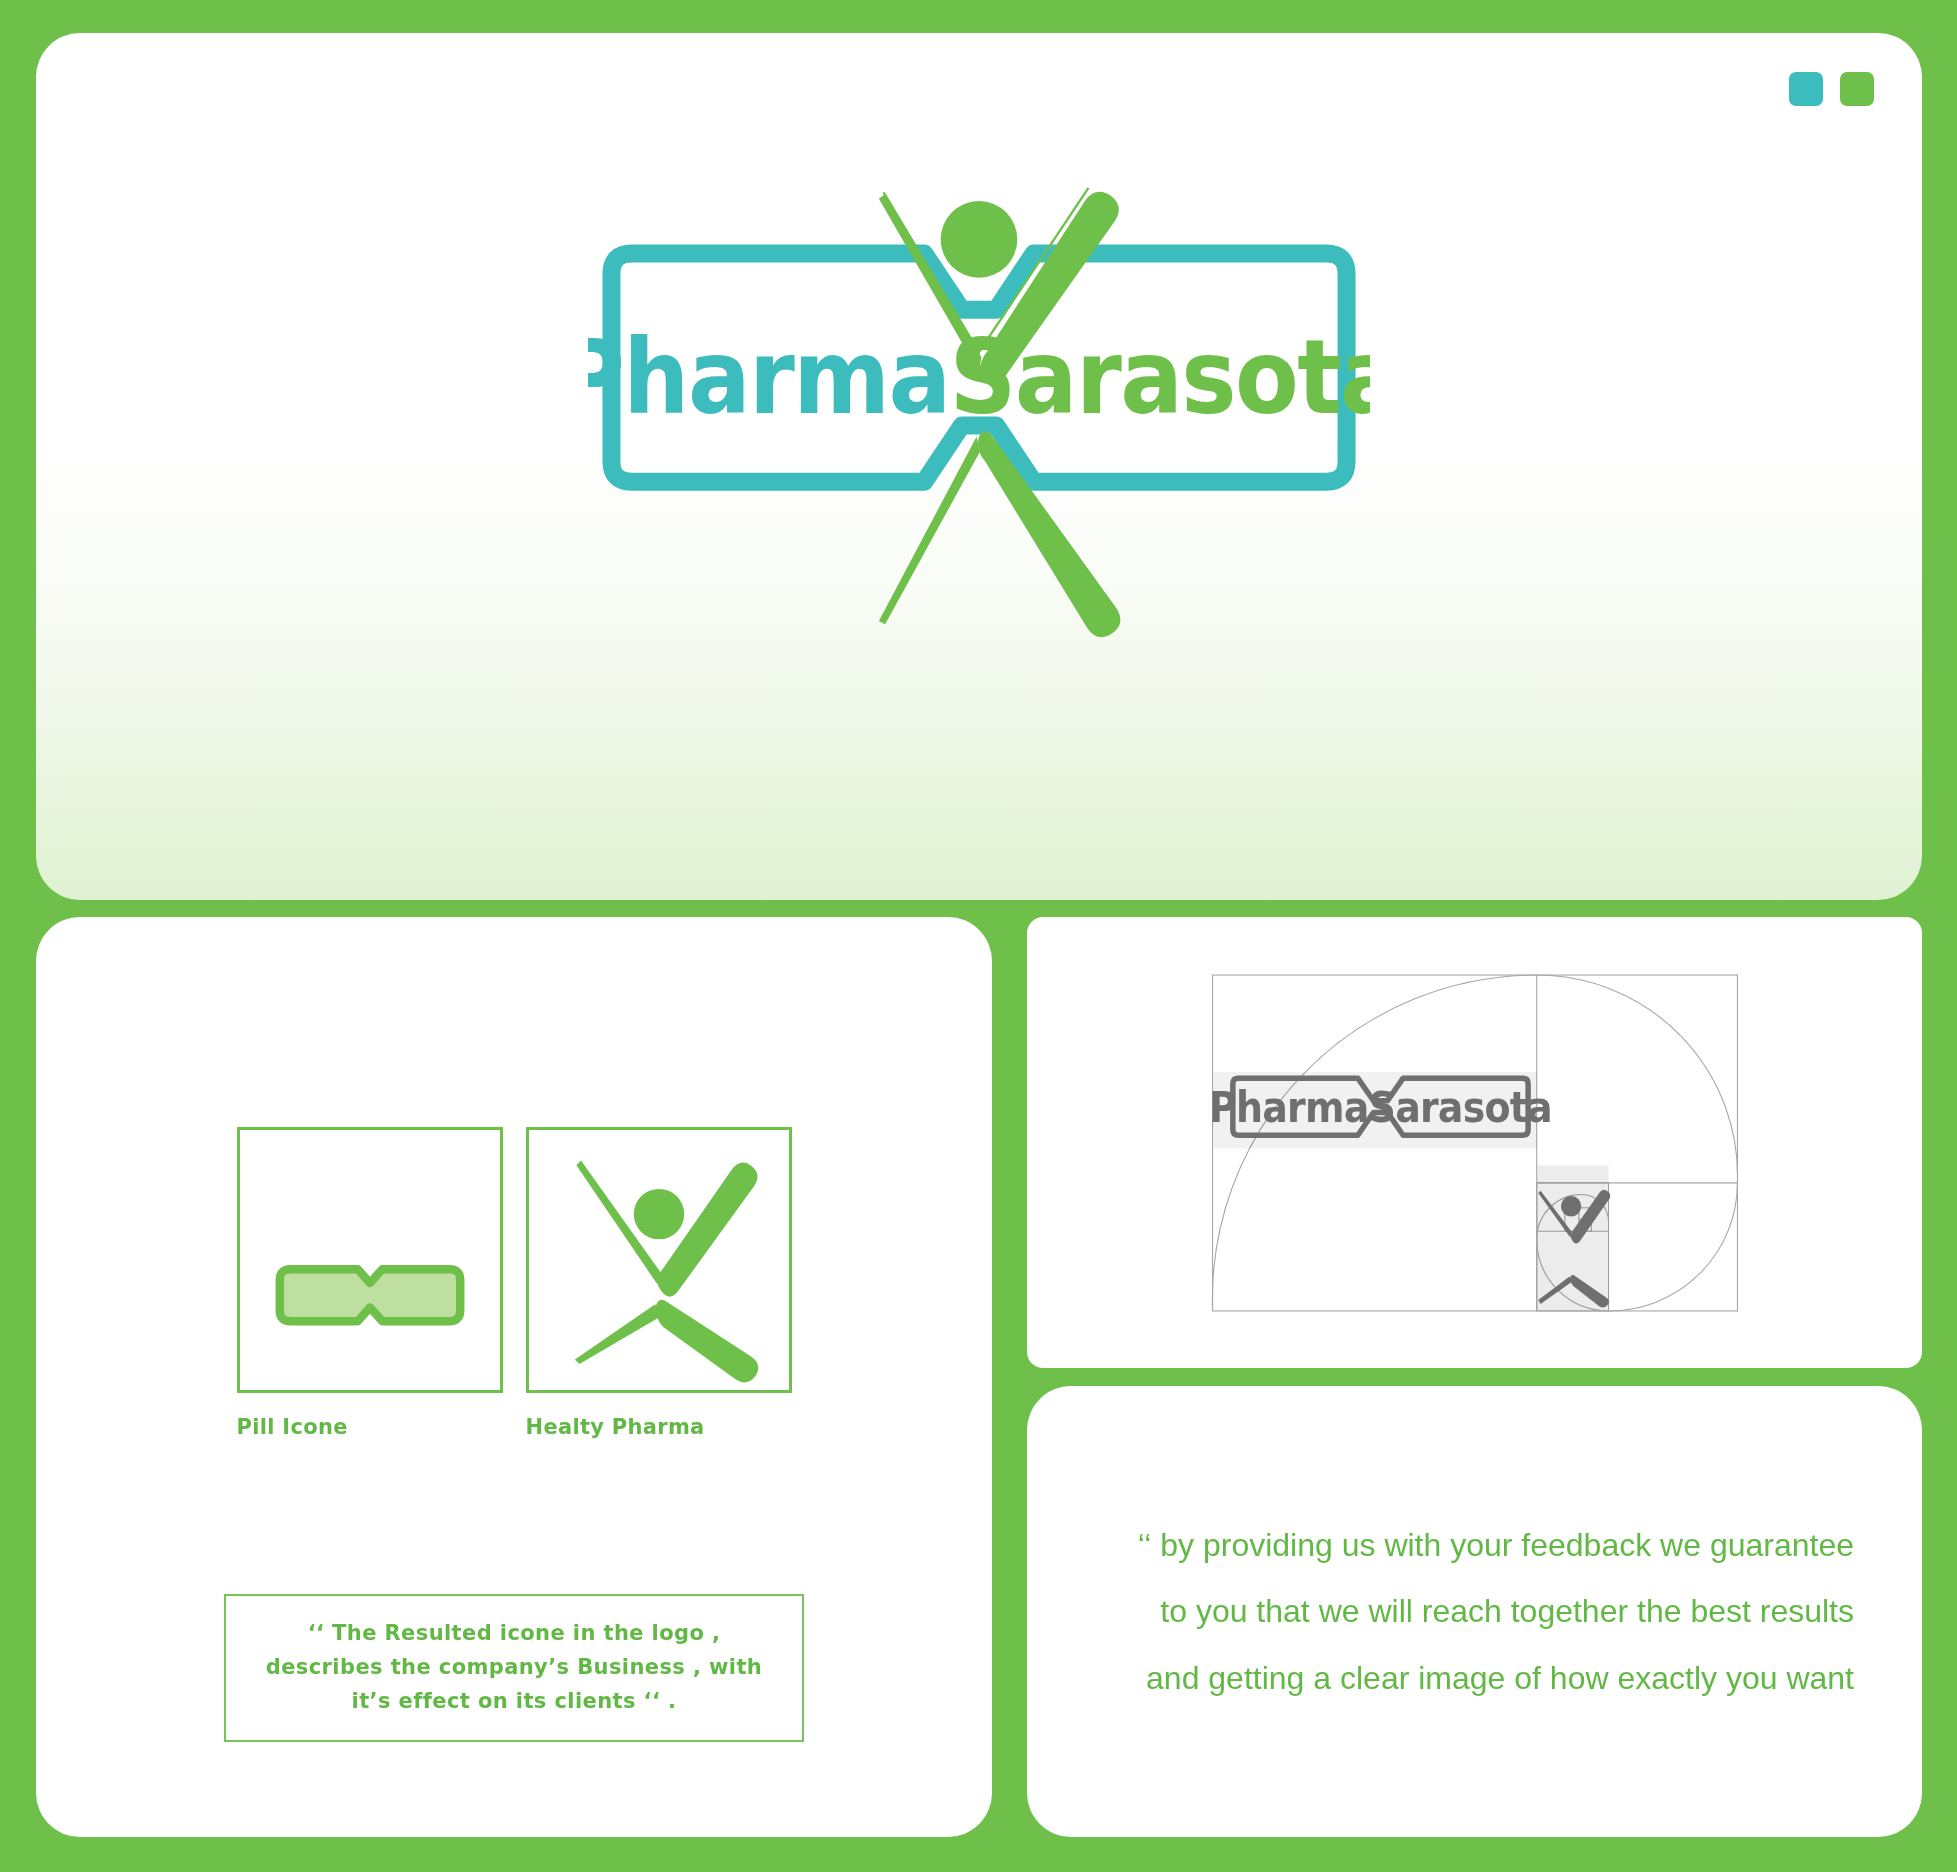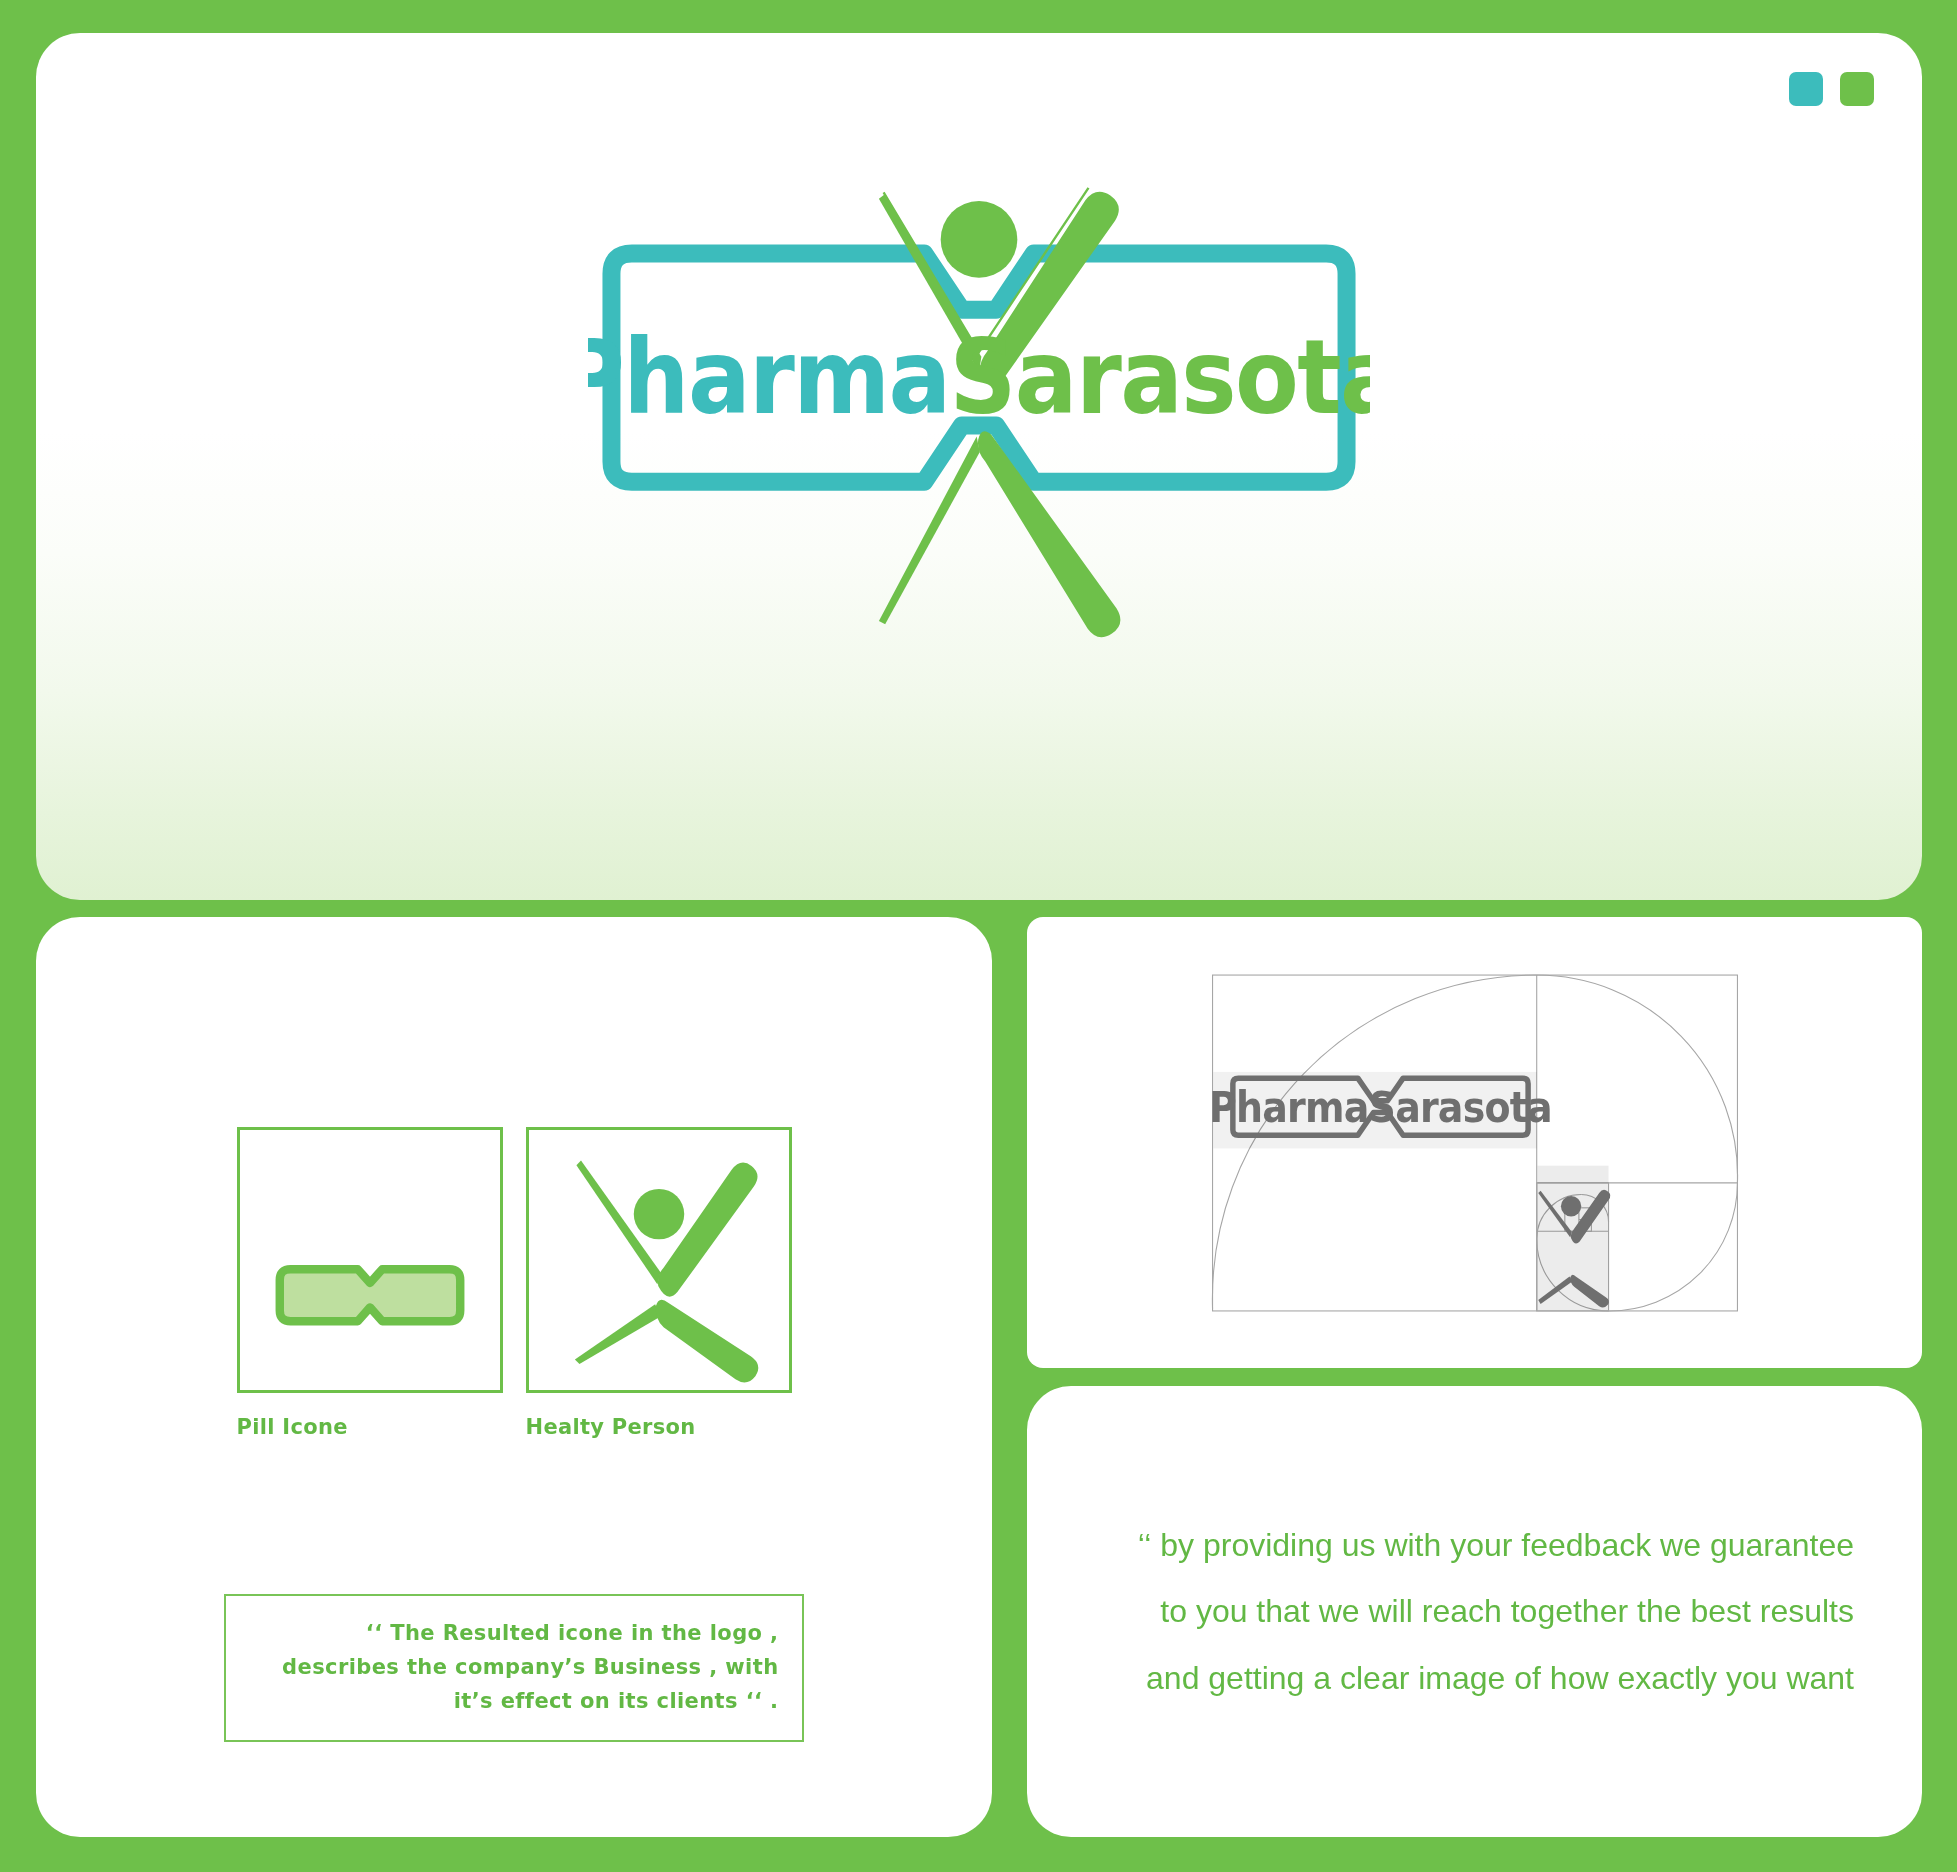--- a/index.html
+++ b/index.html
@@ -88,21 +88,20 @@
     padding:20.3px 23.5px 22px;
     text-align:center;
   }
   #left-quote-box p {
     font-size:21px;
     font-weight:bold;
     line-height:1.62;
     color:#62b844;
     letter-spacing:0.4px;
     font-family:"DejaVu Sans", sans-serif;
-    text-align:right;
   }
 
   
   #grid-card {
     position:absolute;
     left:1027px; top:917px;
     width:895px; height:451px;
     background:#ffffff;
     border-radius:16px;
   }
@@ -224,21 +223,21 @@
                      Q 181 227 169 204 Z" fill="#6ec04a"></path>
             <circle cx="170" cy="110" r="33" fill="#6ec04a"></circle>
 
             <path d="M 62 298 L 166 232 L 170 246 L 68 304 Z" fill="#6ec04a" style="display:none"></path>
             <path d="M 60 300 L 165 228 L 172 244 L 66 306 Z" fill="#6ec04a"></path>
             <path d="M 166 230 Q 170 216 182 226 L 290 296
                      Q 306 307 296 322 Q 285 336 270 326 L 176 258
                      Q 164 246 166 230 Z" fill="#6ec04a"></path>
           </svg>
         </div>
-        <div class="icon-caption">Healty Person</div>
+        <div class="icon-caption">Healty Pharma</div>
       </div>
     </div>
 
     <div id="left-quote-box">
       <p>‘‘ The Resulted icone in the logo , describes the company’s Business , with it’s effect on its clients ‘‘ .</p>
     </div>
   </div>
 
   <div id="grid-card">
     <div id="grid-stage">

